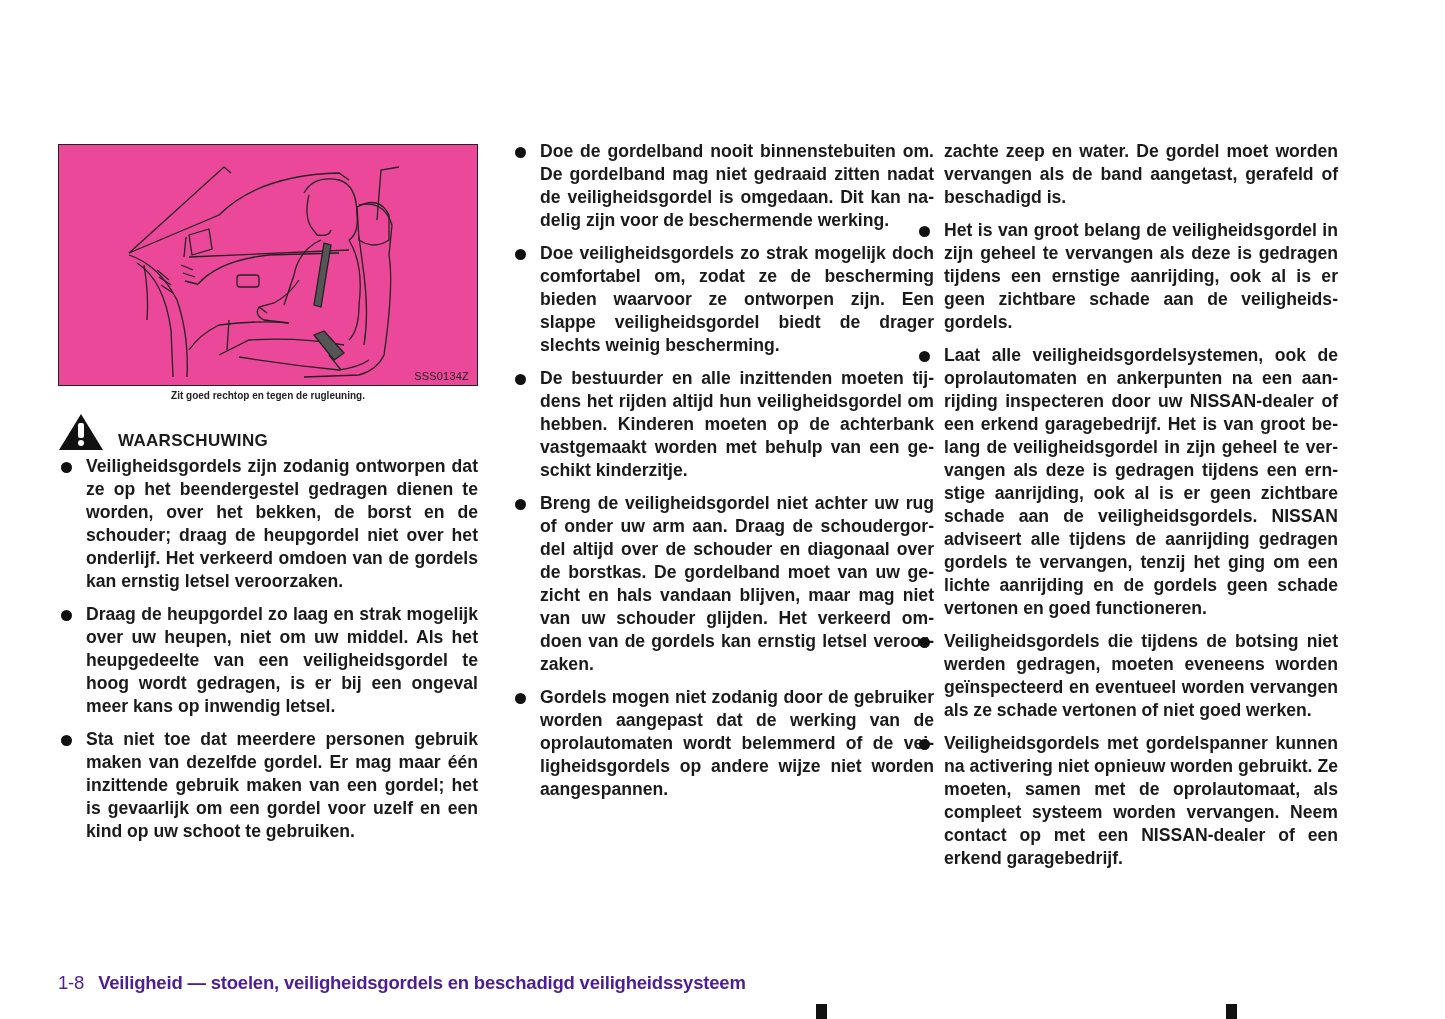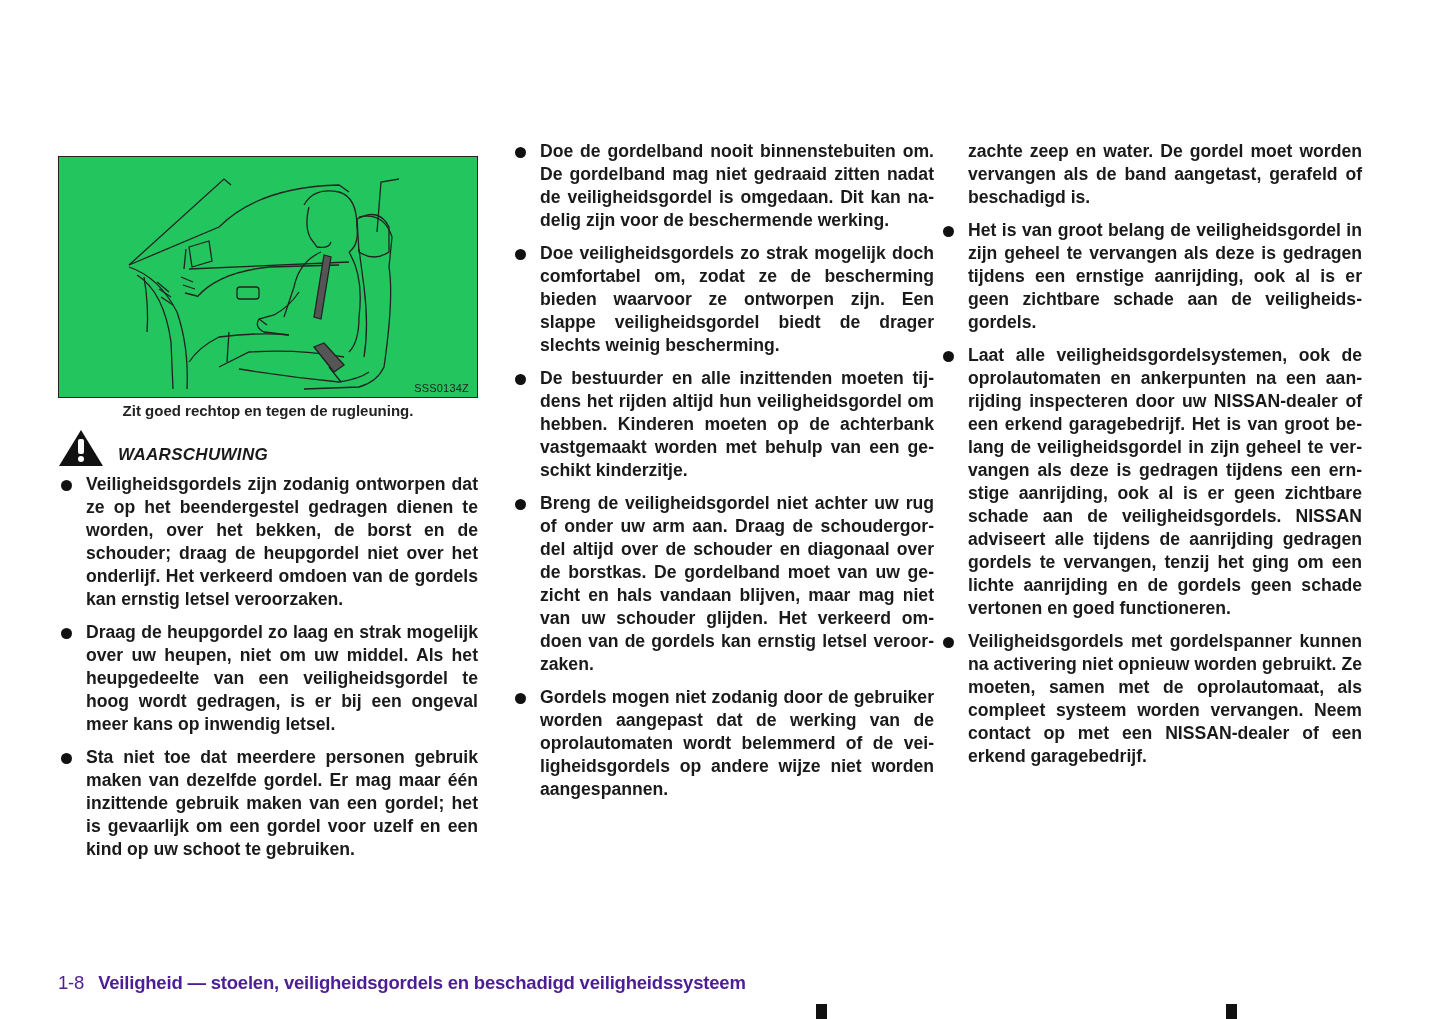--- a/index.html
+++ b/index.html
@@ -14,58 +14,57 @@
       overflow: hidden;
       font-family: "Liberation Sans", "DejaVu Sans", sans-serif;
       color: #1a1a1a;
     }
     .col {
       position: absolute;
       top: 140px;
     }
     .col-1 { left: 58px; width: 420px; }
     .col-2 { left: 512px; width: 422px; }
-    .col-3 { left: 940px; width: 422px; }
+    .col-3 { left: 916px; width: 422px; }
 
     .figure-box {
       width: 418px;
       height: 240px;
       border: 1.5px solid #222;
       position: relative;
-      margin-top: 16px;
-      background: #22c55e;
+      margin-top: 4px;
+      background: #ec4899;
     }
     .figure-box svg {
       position: absolute;
       left: 0; top: 0;
       width: 100%;
       height: 100%;
     }
     .figure-code {
       position: absolute;
       right: 8px;
       bottom: 3px;
       font-size: 11px;
       color: #222;
       letter-spacing: 0.2px;
     }
     .figure-caption {
       text-align: center;
-      font-size: 15px;
+      font-size: 10px;
       font-weight: bold;
       color: #222;
       margin-top: 4px;
       width: 420px;
     }
     .warning-header {
       display: flex;
-      align-items: center;
+      align-items: flex-end;
       margin-top: 8px;
       height: 42px;
-      font-style: italic;
     }
     .warning-icon {
       width: 46px;
       height: 38px;
       margin-right: 14px;
     }
     .warning-title {
       font-size: 17px;
       font-weight: bold;
       letter-spacing: 0.3px;
@@ -206,20 +205,21 @@
     <li><span class="dot"></span><span>Breng de veiligheidsgordel niet achter uw rug of onder uw arm aan. Draag de schoudergor­del altijd over de schouder en diagonaal over de borstkas. De gordelband moet van uw ge­zicht en hals vandaan blijven, maar mag niet van uw schouder glijden. Het verkeerd om­doen van de gordels kan ernstig letsel veroor­zaken.</span></li>
     <li><span class="dot"></span><span>Gordels mogen niet zodanig door de gebrui­ker worden aangepast dat de werking van de oprolautomaten wordt belemmerd of de vei­ligheidsgordels op andere wijze niet worden aangespannen.</span></li>
   </ul>
 </div>
 
 <div class="col col-3">
   <p class="cont-para">zachte zeep en water. De gordel moet wor­den vervangen als de band aangetast, gera­feld of beschadigd is.</p>
   <ul class="bullets">
     <li><span class="dot"></span><span>Het is van groot belang de veiligheidsgordel in zijn geheel te vervangen als deze is gedra­gen tijdens een ernstige aanrijding, ook al is er geen zichtbare schade aan de veiligheids­gordels.</span></li>
     <li><span class="dot"></span><span>Laat alle veiligheidsgordelsystemen, ook de oprolautomaten en ankerpunten na een aan­rijding inspecteren door uw NISSAN-dealer of een erkend garagebedrijf. Het is van groot be­lang de veiligheidsgordel in zijn geheel te ver­vangen als deze is gedragen tijdens een ern­stige aanrijding, ook al is er geen zichtbare schade aan de veiligheidsgordels. NISSAN adviseert alle tijdens de aanrijding gedragen gordels te vervangen, tenzij het ging om een lichte aanrijding en de gordels geen schade vertonen en goed functioneren.</span></li>
+    <li><span class="dot"></span><span>Veiligheidsgordels die tijdens de botsing niet werden gedragen, moeten eveneens worden geïnspecteerd en eventueel worden vervan­gen als ze schade vertonen of niet goed wer­ken.</span></li>
     <li><span class="dot"></span><span>Veiligheidsgordels met gordelspanner kun­nen na activering niet opnieuw worden ge­bruikt. Ze moeten, samen met de oprolauto­maat, als compleet systeem worden vervan­gen. Neem contact op met een NISSAN-dealer of een erkend garagebedrijf.</span></li>
   </ul>
 </div>
 
 <div class="footer">
   <span class="page-num">1-8</span>
   <span>Veiligheid — stoelen, veiligheidsgordels en beschadigd veiligheidssysteem</span>
 </div>
 
 <div class="crop-mark" style="left:816px;"></div>

